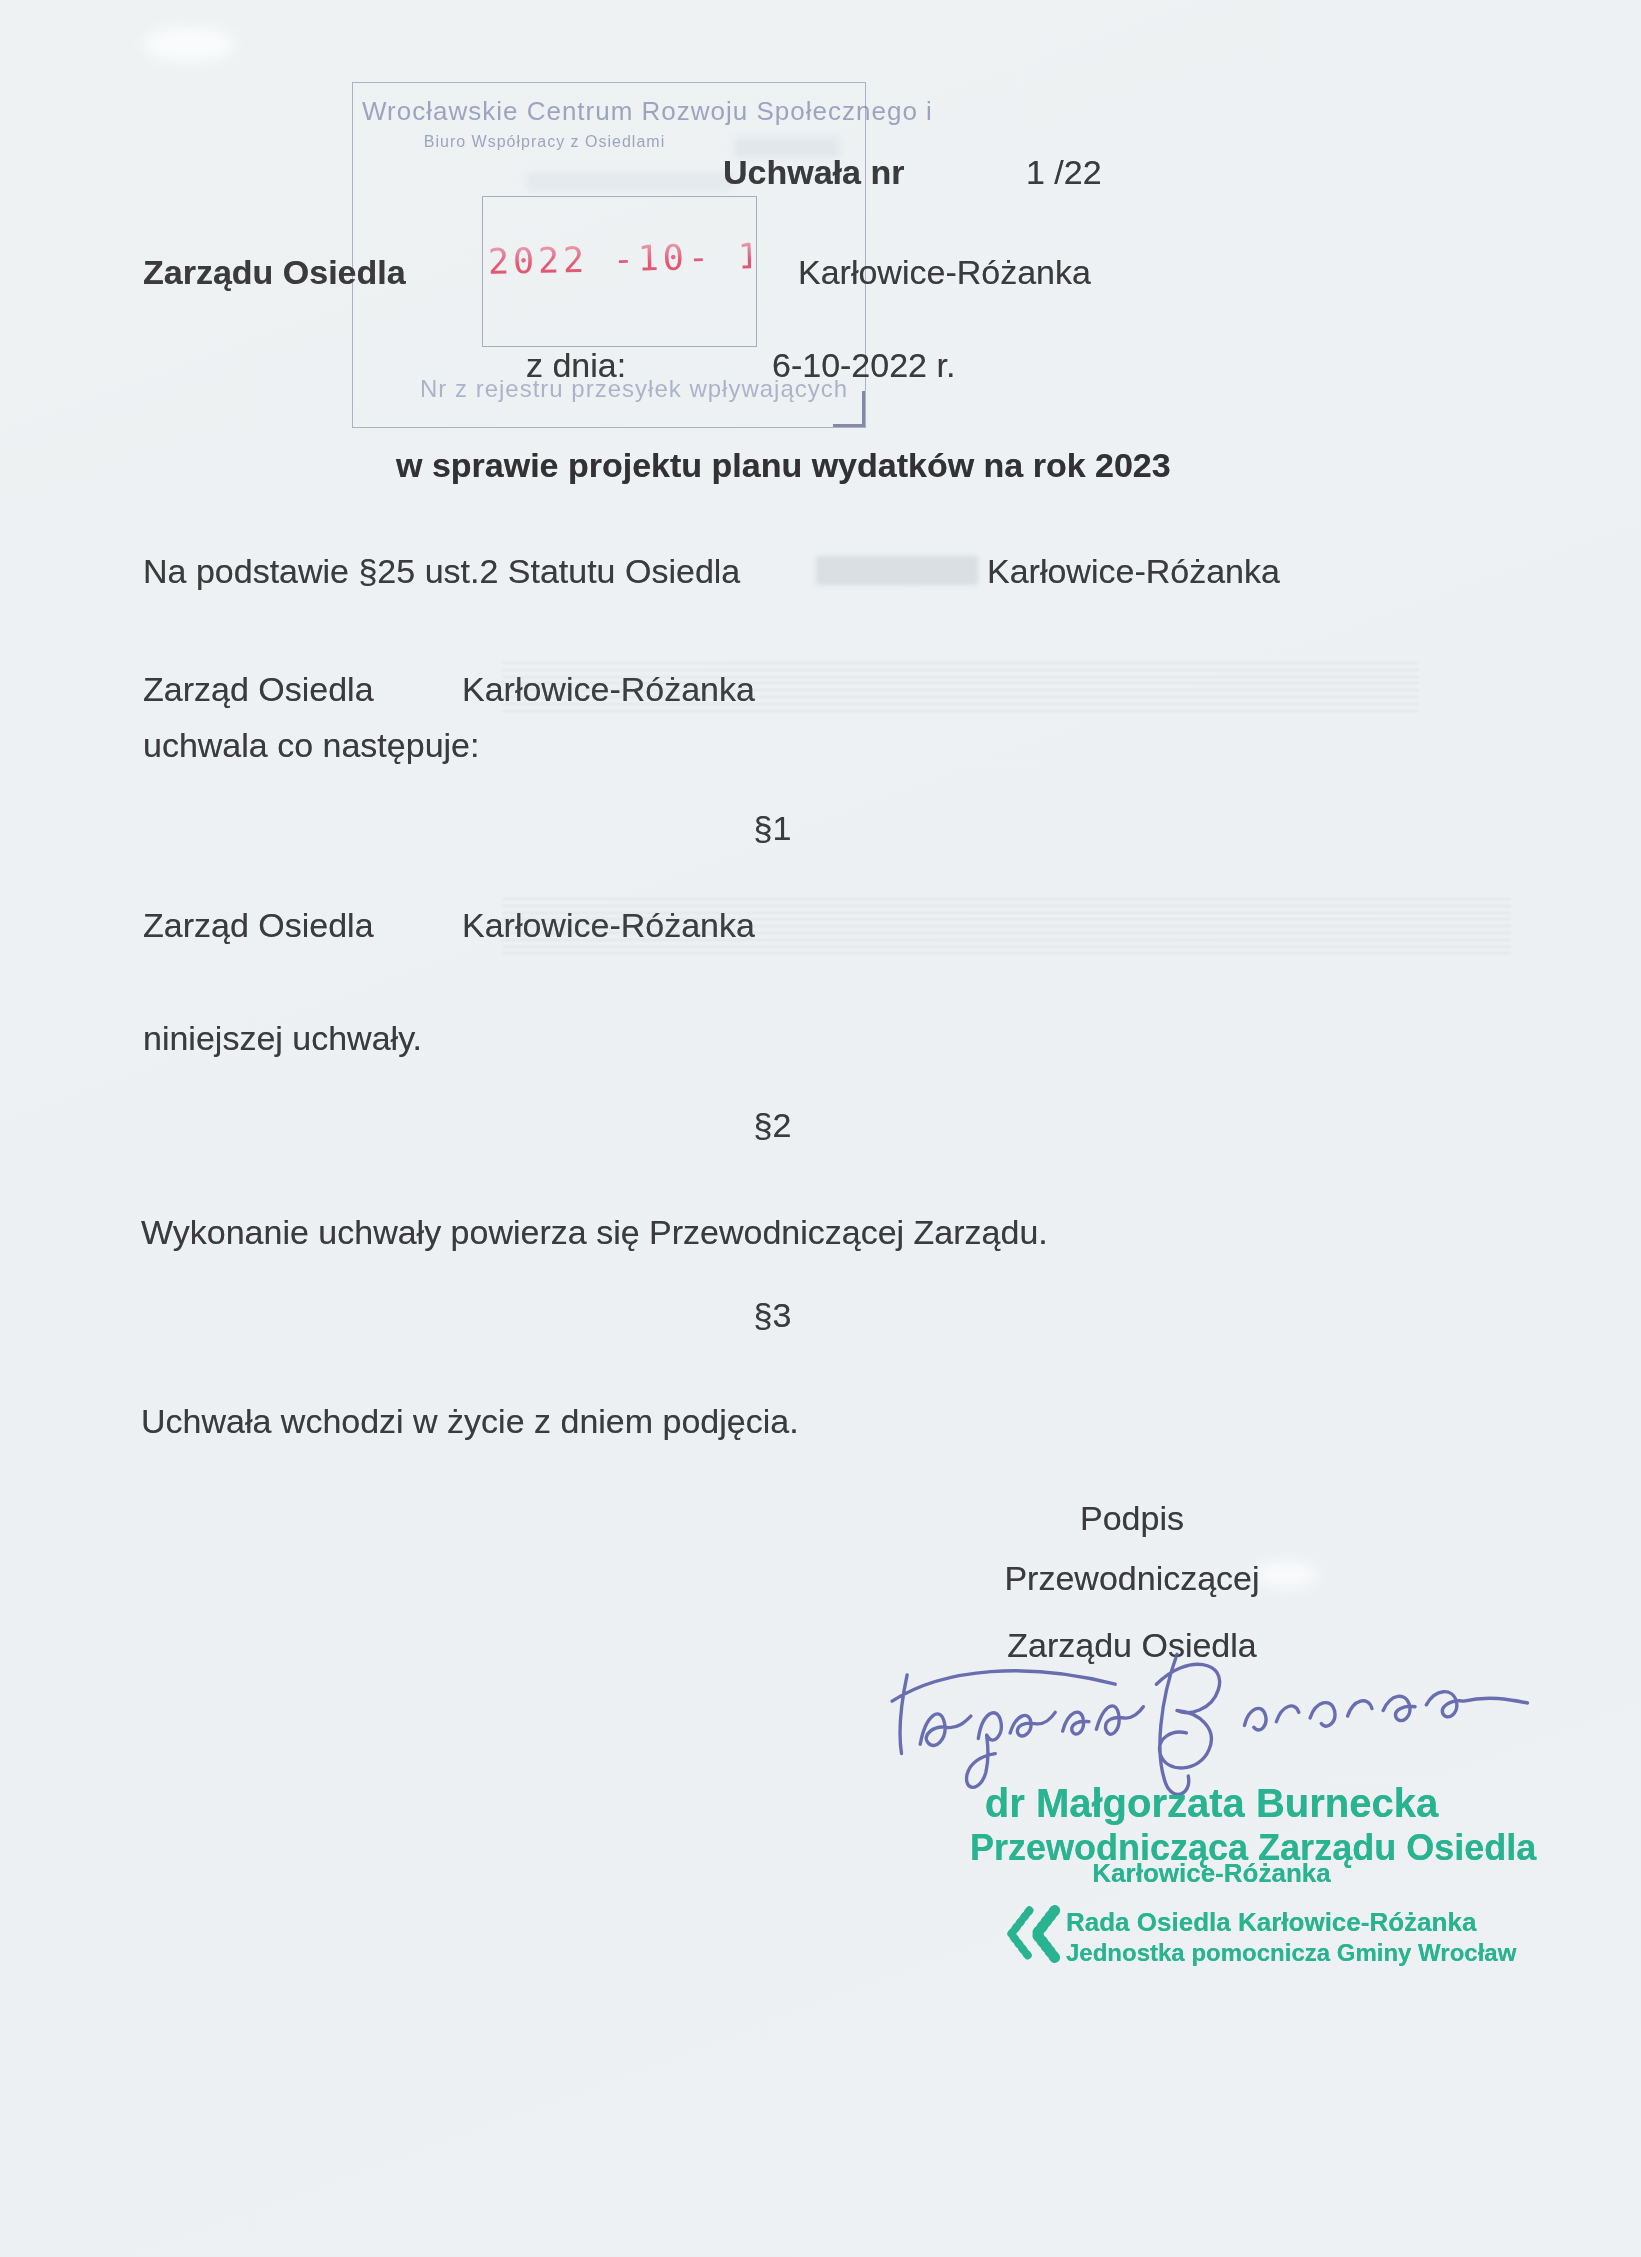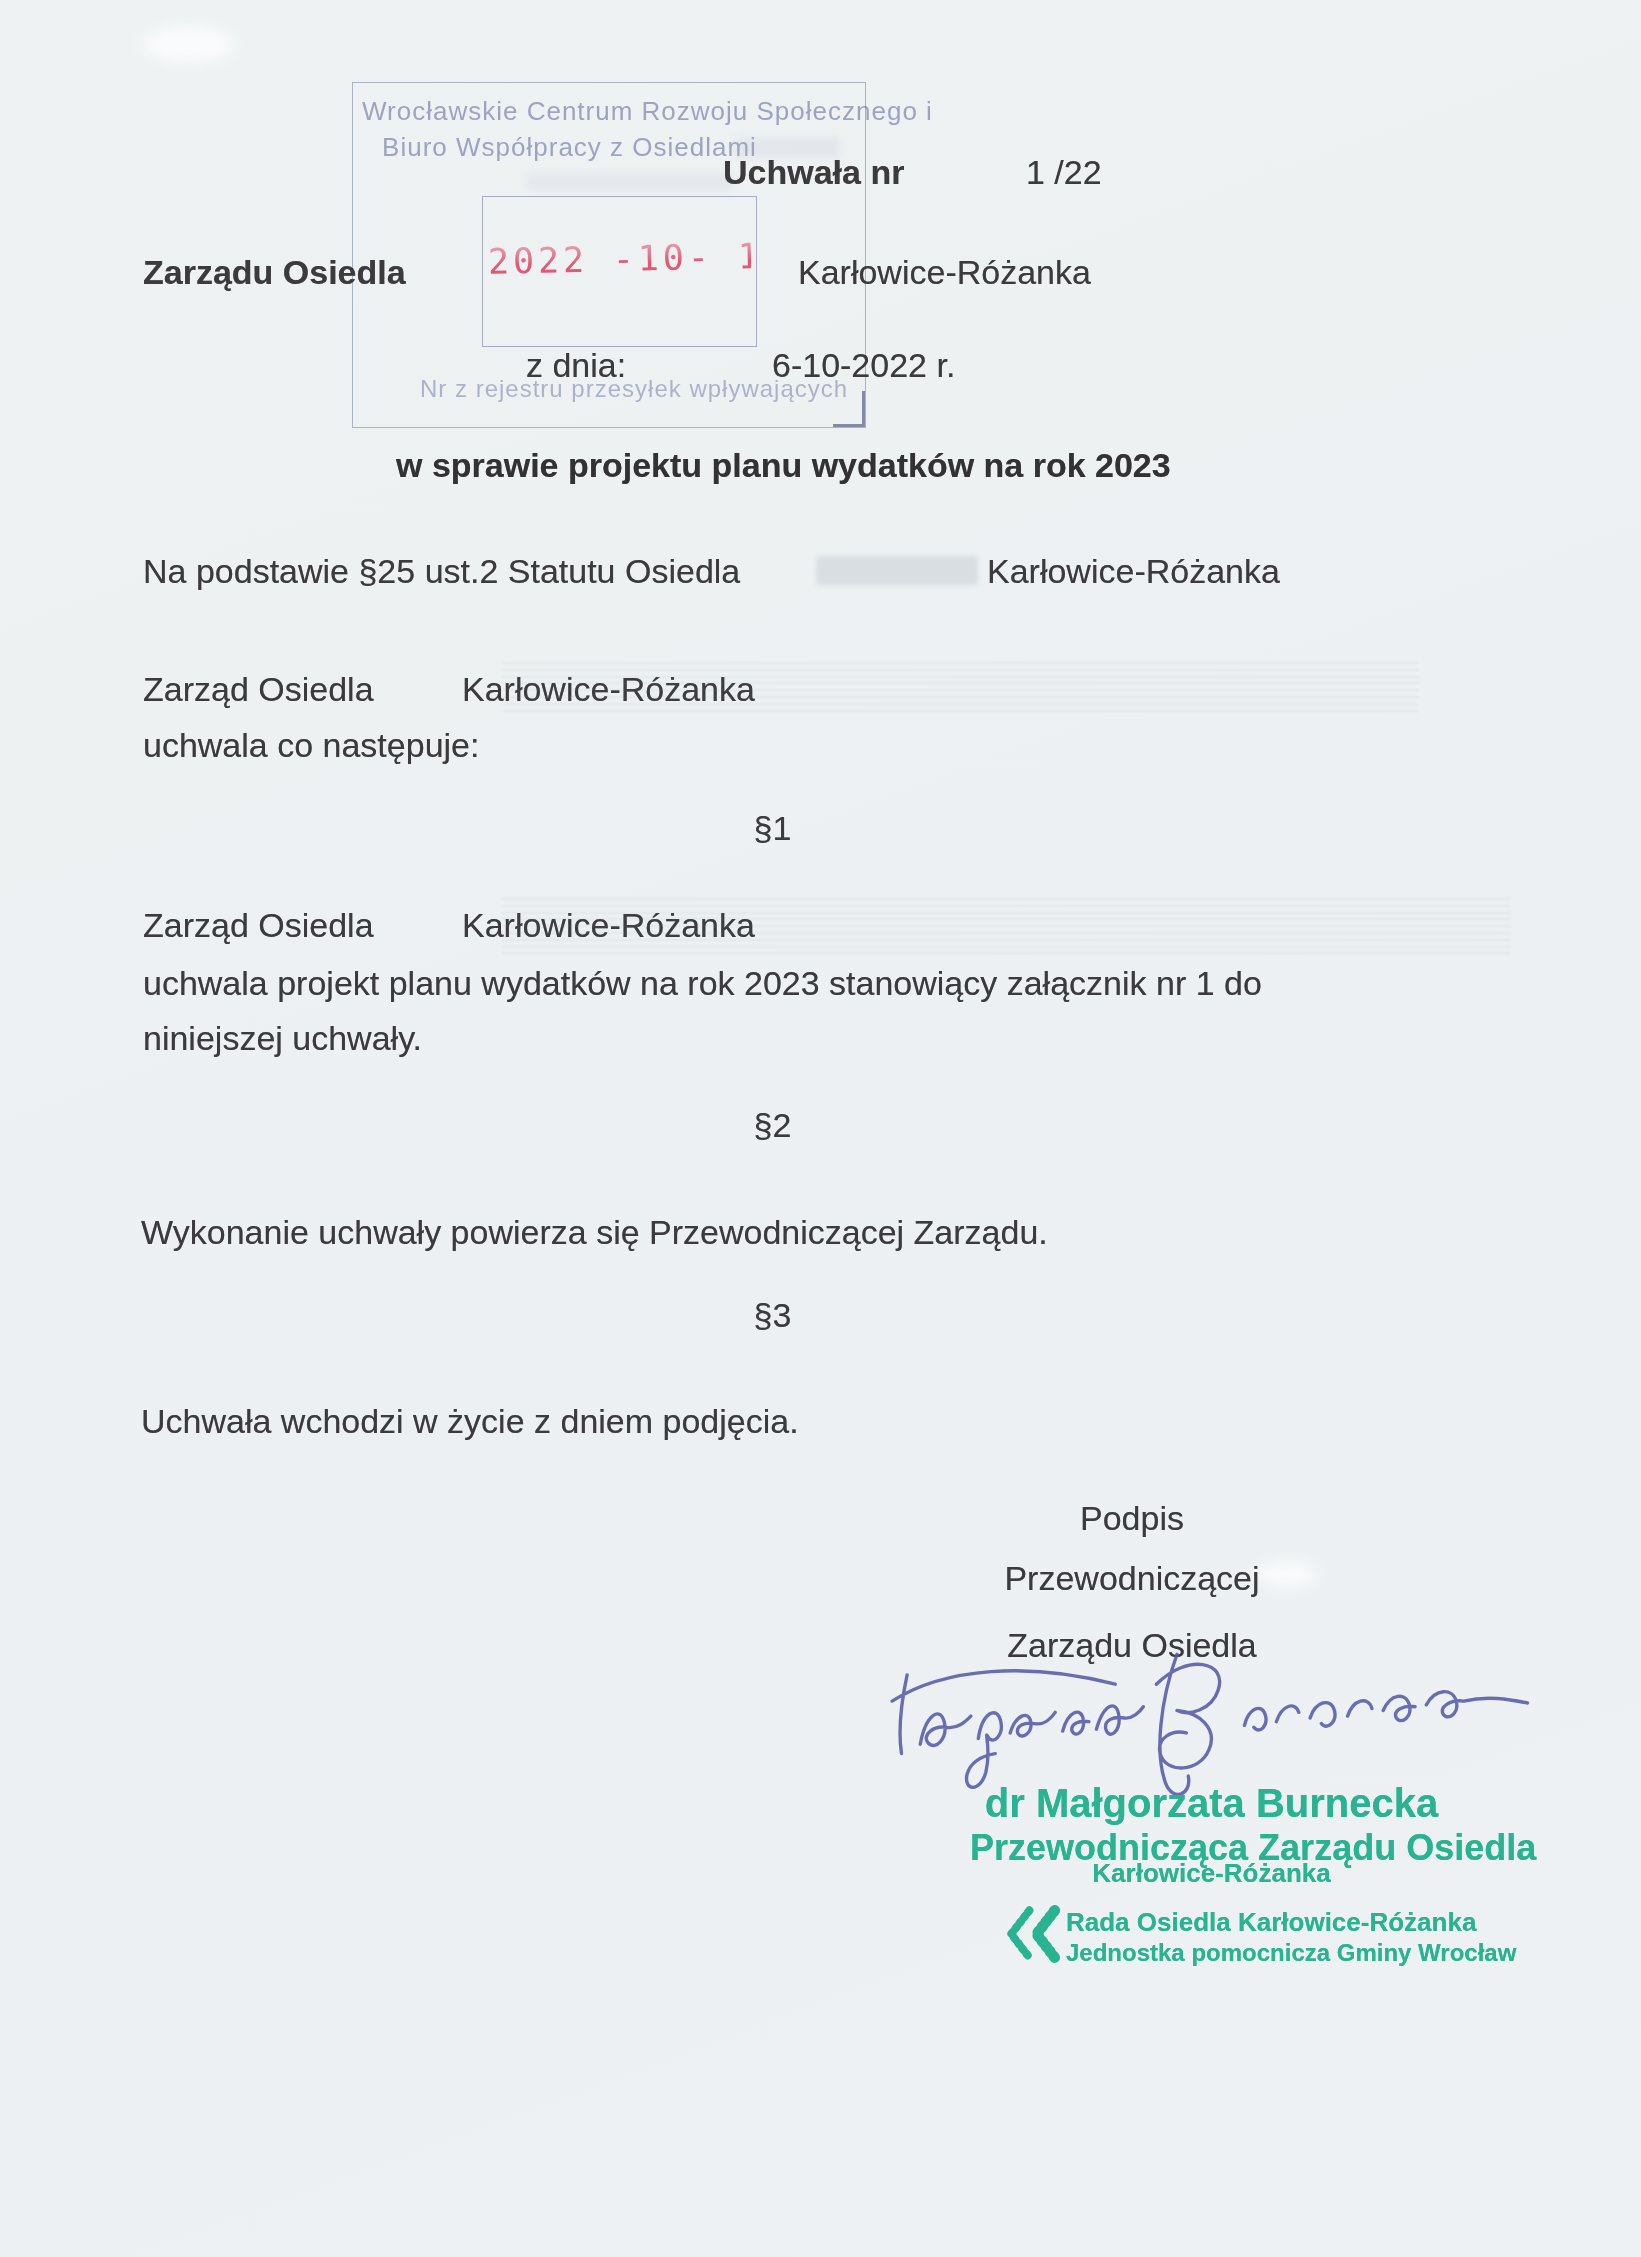--- a/index.html
+++ b/index.html
@@ -44,21 +44,21 @@
 
 <div class="page">
 
   <div class="artifact" style="left:143px;top:27px;width:92px;height:35px;"></div>
   <div class="artifact" style="left:1255px;top:1562px;width:62px;height:25px;"></div>
 
   <div class="stamp-box" style="left:352px;top:82px;width:512px;height:344px;"></div>
   <div class="stamp-corner" style="left:833px;top:391px;width:29px;height:33px;"></div>
 
   <div class="t stamp-text center" style="left:362px;top:97px;width:497px;font-size:26px;">Wrocławskie Centrum Rozwoju Społecznego i</div>
-  <div class="t stamp-text center" style="left:379px;top:133px;width:381px;font-size:26px;">Biuro Współpracy z Osiedlami</div>
+  <div class="t stamp-text center" style="left:354px;top:133px;width:381px;font-size:16px;">Biuro Współpracy z Osiedlami</div>
 
   <div class="smudge" style="left:734px;top:137px;width:106px;height:21px;opacity:.45;"></div>
   <div class="smudge" style="left:526px;top:172px;width:208px;height:19.3px;opacity:.35;"></div>
 
   <div class="stamp-box" style="left:482px;top:196px;width:273px;height:149px;border-color:rgba(108,115,152,0.55);"></div>
   <div class="t date-red center" style="left:488px;top:239px;width:263px;font-size:35px;">2022 -10- 1 3</div>
 
   <div class="t stamp-text" style="left:372px;top:375px;font-size:24px;opacity:.8;filter:blur(0.4px);margin-left:48px;">Nr z rejestru przesyłek wpływających</div>
 
   <div class="t body-fs" style="left:723px;top:153px;font-weight:600;">Uchwała nr</div>
@@ -81,21 +81,20 @@
   <div class="streaks" style="left:502px;top:662px;width:917px;height:53px;"></div>
 
   <div class="t body-fs" style="left:143px;top:726px;">uchwala co następuje:</div>
 
   <div class="t body-fs center" style="left:734px;top:809px;width:77px;">§1</div>
 
   <div class="t body-fs" style="left:143px;top:906px;">Zarząd Osiedla</div>
   <div class="t body-fs" style="left:462px;top:906px;">Karłowice-Różanka</div>
   <div class="streaks" style="left:502px;top:898px;width:1009px;height:56px;"></div>
 
-  <div class="t body-fs" style="left:143px;top:964px;">uchwala projekt planu wydatków na rok 2023 stanowiący załącznik nr 1 do</div>
   <div class="t body-fs" style="left:143px;top:1019px;">niniejszej uchwały.</div>
 
   <div class="t body-fs center" style="left:734px;top:1106px;width:77px;">§2</div>
   <div class="t body-fs" style="left:141px;top:1213px;">Wykonanie uchwały powierza się Przewodniczącej Zarządu.</div>
 
   <div class="t body-fs center" style="left:734px;top:1296px;width:77px;">§3</div>
   <div class="t body-fs" style="left:141px;top:1402px;">Uchwała wchodzi w życie z dniem podjęcia.</div>
 
   <div class="t body-fs center" style="left:987px;top:1499px;width:290px;">Podpis</div>
   <div class="t body-fs center" style="left:987px;top:1559px;width:290px;">Przewodniczącej</div>

